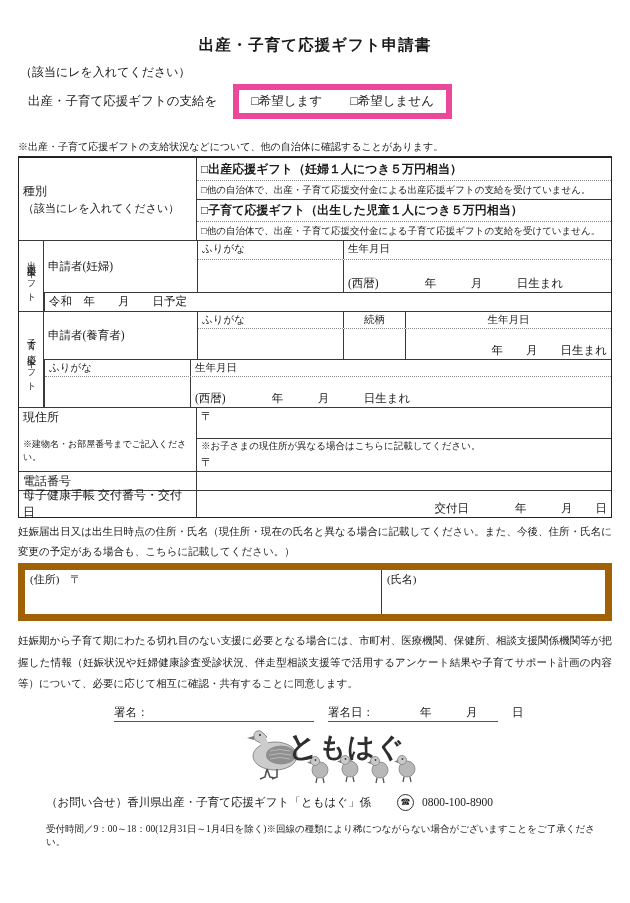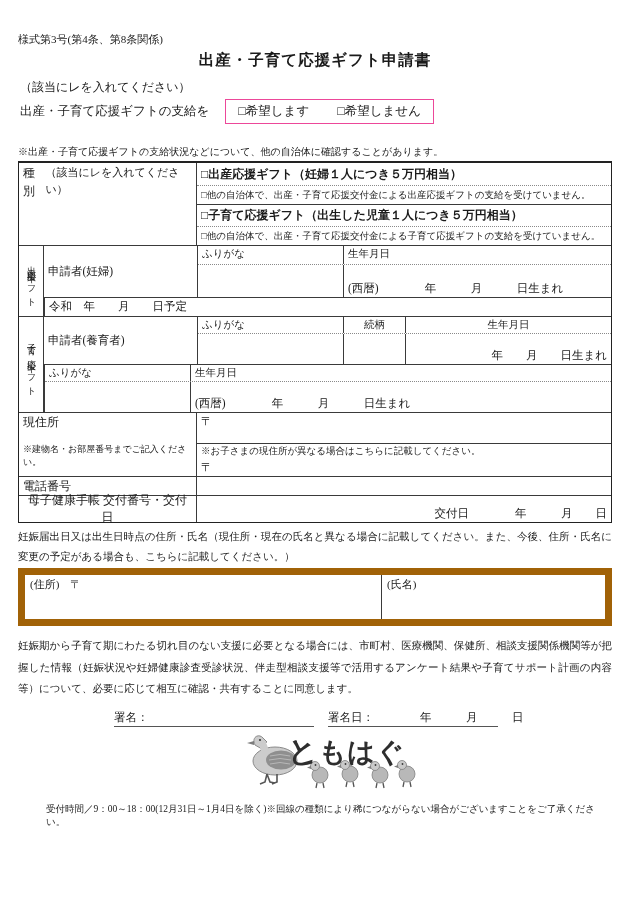--- a/index.html
+++ b/index.html
@@ -8,32 +8,32 @@
   .page{position:relative;width:630px;height:903px;box-sizing:border-box;
         padding:32px 18px 0 18px;}
   
   .r{display:flex;}
   .col{display:flex;flex-direction:column;}
   .f1{flex:1;min-width:0;}
   .cell{box-sizing:border-box;padding:1px 4px;}
   .bl{border-left:1px solid #3a3a3a;}
   .bt{border-top:1px solid #3a3a3a;}
   .bt-dot{border-top:1px dotted #8a8a8a;}
-  .vc{display:flex;align-items:center;text-align:center;}
+  .vc{display:flex;align-items:center;}
   .bottom{display:flex;align-items:flex-end;}
   
   .form-no{font-size:11px;}
   .title{text-align:center;font-weight:bold;font-size:15.5px;letter-spacing:1px;margin-top:3px;}
   .check-note{font-size:12px;margin-top:8px;padding-left:2px;}
-  .wish-row{display:flex;align-items:center;margin-top:3px;font-size:12.5px;padding-left:2px;}
-  .wish-box{border:1px solid #ec4899;padding:3px 12px;margin-left:16px;display:flex;gap:28px;}
+  .wish-row{display:flex;align-items:center;margin-top:3px;font-size:12.5px;padding-left:2px;margin-left:8px;}
+  .wish-box{border:6px solid #ec4899;padding:3px 12px;margin-left:16px;display:flex;gap:28px;}
   .confirm-note{font-size:10px;margin-top:21px;margin-bottom:2px;}
   
   .main-table{border:1px solid #222;border-top:2px solid #222;font-size:11.5px;}
-  .type-label{width:177px;display:flex;flex-direction:row;justify-content:center;font-size:12px;line-height:1.5;}
+  .type-label{width:177px;display:flex;flex-direction:column;justify-content:center;font-size:12px;line-height:1.5;}
   .type-label .sub{font-size:11px;}
   .type-bold{height:22px;font-weight:bold;font-size:12px;display:flex;align-items:center;}
   .type-small{height:19px;font-size:9.5px;display:flex;align-items:center;white-space:nowrap;}
   .vlabel{width:24px;writing-mode:vertical-rl;text-orientation:upright;font-size:9px;
           letter-spacing:2px;display:flex;align-items:center;justify-content:center;padding:2px 0;box-sizing:border-box;}
   .rowlabel{width:153px;font-size:11.5px;}
   .small-hd{font-size:10.5px;}
   .h18{height:18px;}
   .h16{height:16px;}
   .h30{height:30px;}
@@ -62,21 +62,20 @@
   .footer-contact{display:flex;align-items:center;margin-top:8px;padding-left:28px;font-size:11.5px;gap:8px;}
   .tel-icon{display:inline-flex;align-items:center;justify-content:center;width:17px;height:17px;
             border:1.5px solid #333;border-radius:50%;font-size:10px;box-sizing:border-box;margin-left:18px;}
   .footer-hours{font-size:9.5px;margin-top:12px;padding-left:28px;}
 </style>
 </head>
 <body>
 
 <div class="page">
 
-  <div class="form-no">様式第3号(第4条、第8条関係)</div>
   <div class="title">出産・子育て応援ギフト申請書</div>
   <div class="check-note">（該当にレを入れてください）</div>
   <div class="wish-row">
     <span>出産・子育て応援ギフトの支給を</span>
     <span class="wish-box">
       <span>□希望します</span>
       <span>□希望しません</span>
     </span>
   </div>
   <div class="confirm-note">※出産・子育て応援ギフトの支給状況などについて、他の自治体に確認することがあります。</div>
@@ -230,15 +229,20 @@
         <path d="M161 36 l-4 1.5 l4 1.5 Z" fill="#7d7d7d"></path>
         <circle cx="165.5" cy="35" r="0.9" fill="#3a3a3a"></circle>
         <path d="M167 53 l-1 5 M173 53 l1 5" stroke="#555" stroke-width="1.3" fill="none"></path>
       </g>
     </svg>
     <div class="logo-text">
       <span class="t1">と</span><span class="t2">も</span><span class="t3">は</span><span class="t4">ぐ</span>
     </div>
   </div>
 
+  <div class="footer-contact">
+    <span>（お問い合せ）香川県出産・子育て応援ギフト「ともはぐ」係</span>
+    <span class="tel-icon">☎</span>
+    <span>0800-100-8900</span>
+  </div>
   <div class="footer-hours">受付時間／9：00～18：00(12月31日～1月4日を除く)※回線の種類により稀につながらない場合がございますことをご了承ください。</div>
 
 </div>
 
 </body></html>

